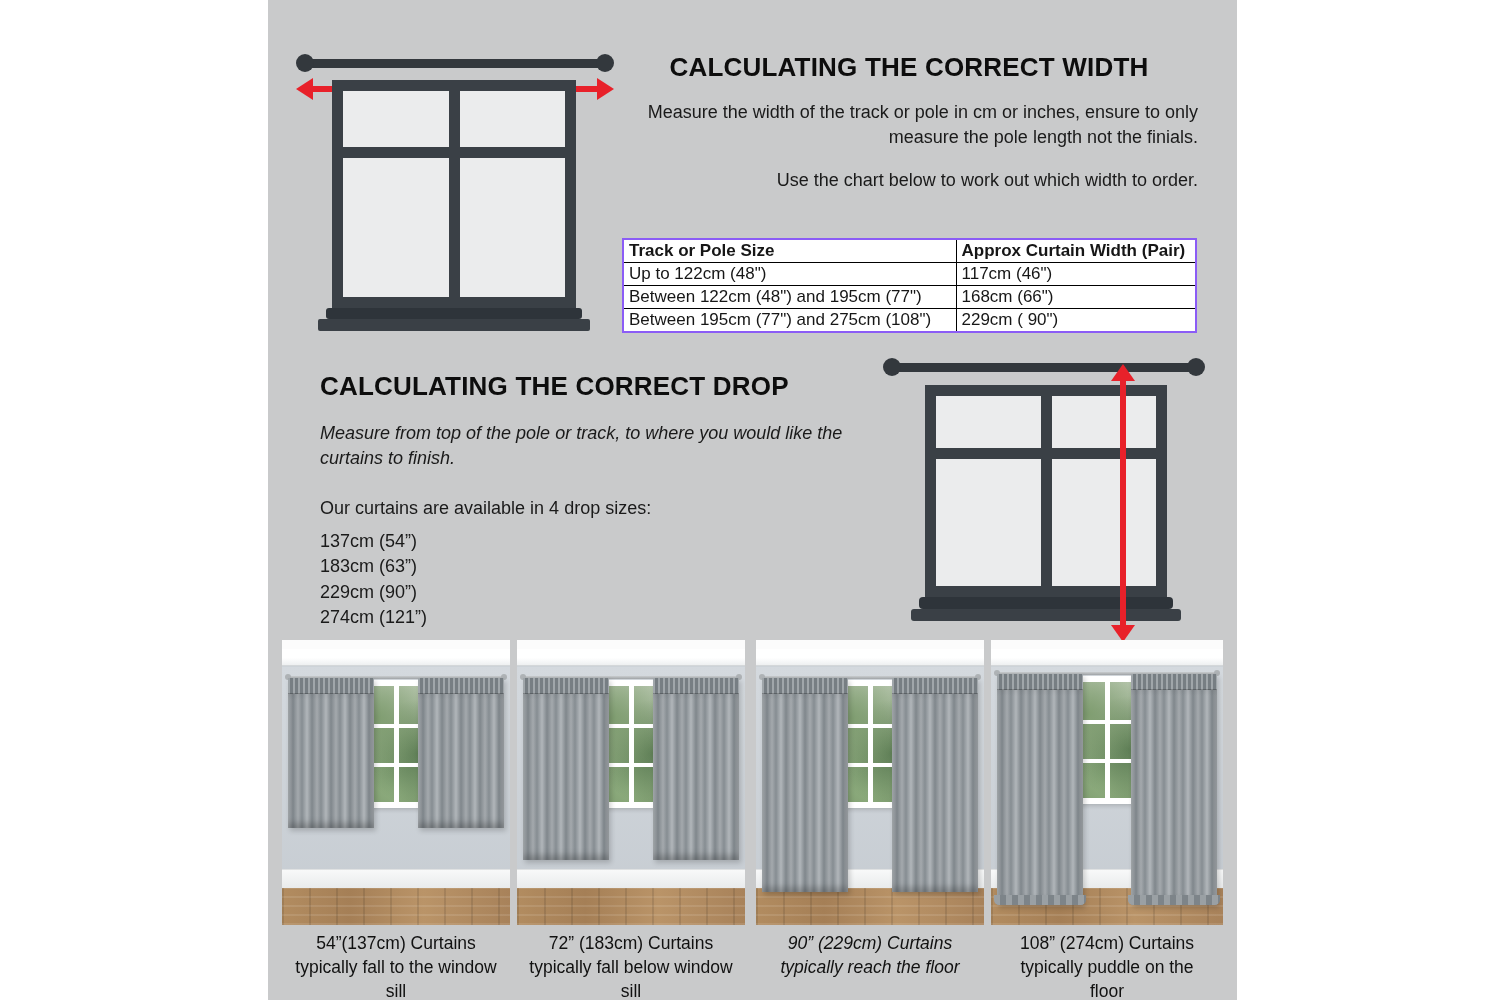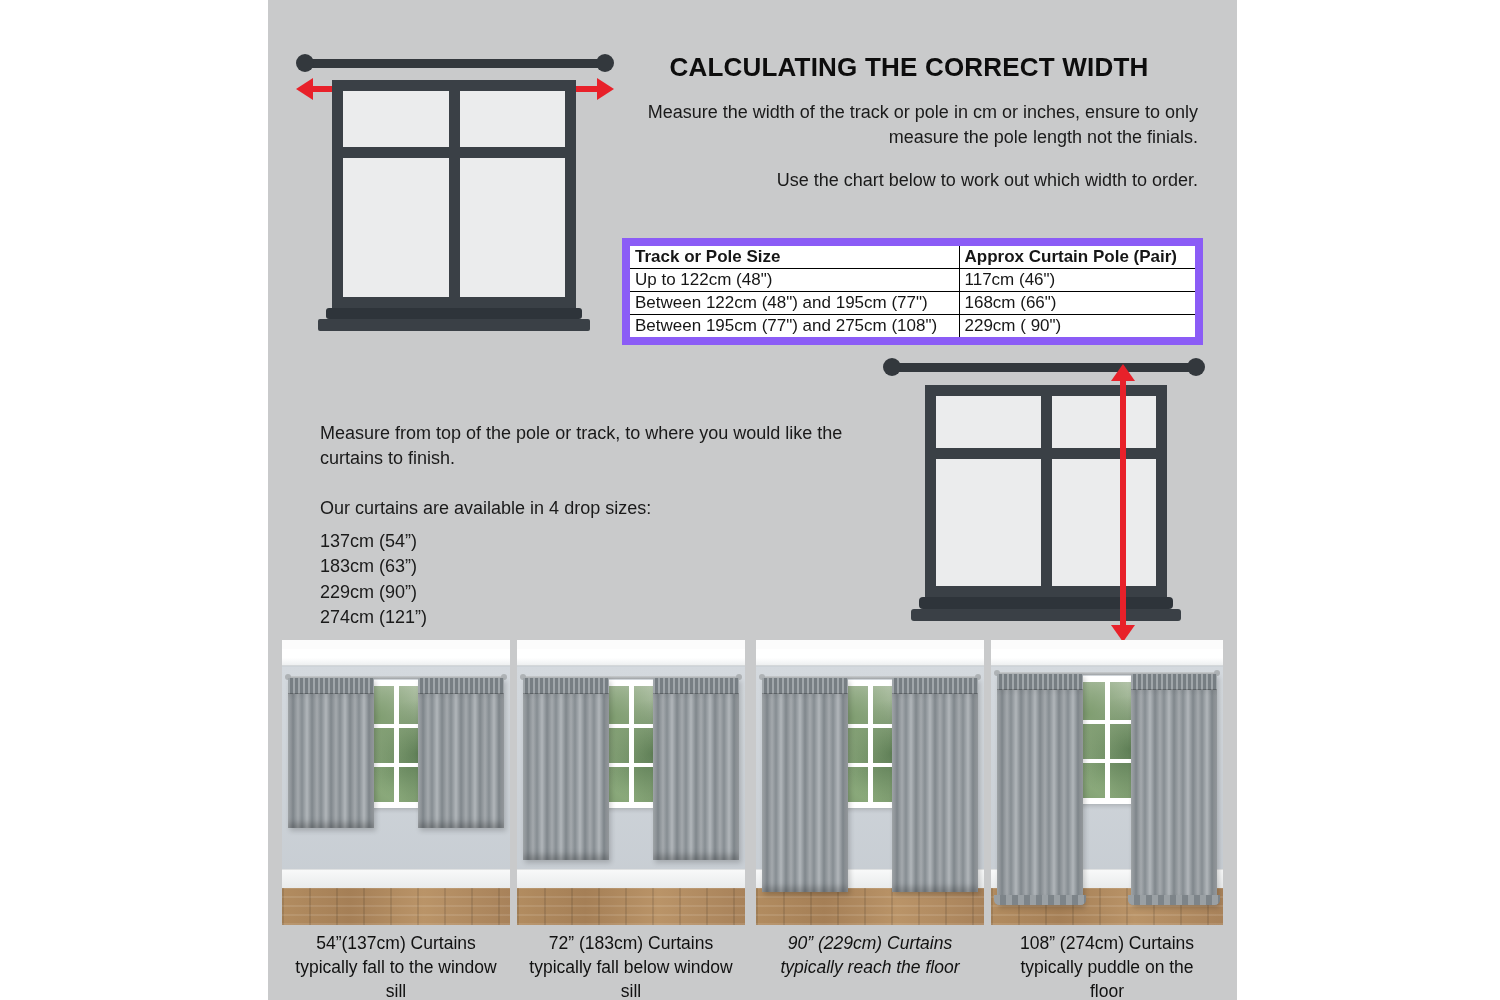--- a/index.html
+++ b/index.html
@@ -36,21 +36,21 @@
   .arrow-v .head.t { top:0; border-bottom:17px solid #e8212a; }
   .arrow-v .head.b { bottom:0; border-top:17px solid #e8212a; }
 
   
   .h1 { position:absolute; font-size:26px; font-weight:bold; color:#0d0d0d; letter-spacing:0.2px; }
   .para { position:absolute; font-size:18px; line-height:25px; color:#1a1a1a; }
   .right { text-align:right; }
   .center { text-align:center; }
 
   
-  .size-table { position:absolute; left:354px; top:238px; border-collapse:collapse; background:#ffffff; font-size:17px; border:8px solid #8b5cf6; }
+  .size-table { position:absolute; left:354px; top:238px; border-collapse:collapse; background:#ffffff; font-size:17px; border:2px solid #8b5cf6; }
   .size-table td, .size-table th { border:1px solid #000; padding:1px 5px; height:23px; text-align:left; white-space:nowrap; font-weight:normal; }
   .size-table th { font-weight:bold; }
   .size-table .c1 { width:333px; }
   .size-table .c2 { width:240px; }
 
   
   .sizes-list { position:absolute; left:52px; top:521px; font-size:18px; line-height:25.3px; color:#1a1a1a;margin-top:8px; }
 
   
   .photo { position:absolute; top:640px; width:228px; height:285px; overflow:hidden; background:#cdd3d8; }
@@ -124,38 +124,39 @@
     </div>
 
     <div class="h1 center" style="left:352px; top:52px; width:578px;">CALCULATING THE CORRECT WIDTH</div>
     <div class="para right" style="left:360px; top:100px; width:570px;">Measure the width of the track or pole in cm or inches, ensure to only measure the pole length not the finials.</div>
     <div class="para right" style="left:360px; top:168px; width:570px;">Use the chart below to work out which width to order.</div>
 
     <table class="size-table">
       <tbody>
         <tr>
           <th class="c1">Track or Pole Size</th>
-          <th class="c2">Approx Curtain Pole (Pair)</th>
+          <th class="c2">Approx Curtain Width (Pair)</th>
         </tr>
         <tr>
           <td>Up to 122cm (48")</td>
           <td>117cm (46")</td>
         </tr>
         <tr>
           <td>Between 122cm (48") and 195cm (77")</td>
           <td>168cm (66")</td>
         </tr>
         <tr>
           <td>Between 195cm (77") and 275cm (108")</td>
           <td>229cm ( 90")</td>
         </tr>
       </tbody>
     </table>
 
-    <div class="para" style="left:52px; top:421px; width:560px;">Measure from top of the pole or track, to where you would like the curtains to finish.</div>
+    <div class="h1" style="left:52px; top:371px;">CALCULATING THE CORRECT DROP</div>
+    <div class="para" style="left:52px; top:421px; width:560px;font-style:italic;">Measure from top of the pole or track, to where you would like the curtains to finish.</div>
     <div class="para" style="left:52px; top:496px; width:560px;">Our curtains are available in 4 drop sizes:</div>
     <div class="sizes-list">
       <div>137cm (54”)</div>
       <div>183cm (63”)</div>
       <div>229cm (90”)</div>
       <div>274cm (121”)</div>
     </div>
 
     <div class="fig" style="left:615px; top:354px; width:322px; height:292px;">
       <div class="pole"></div>

